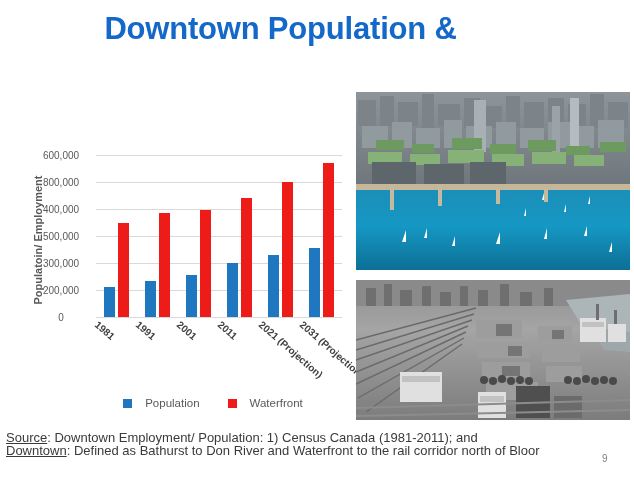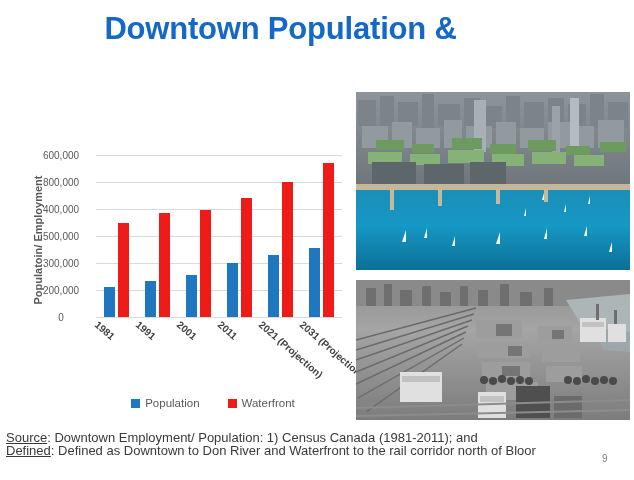--- a/index.html
+++ b/index.html
@@ -132,21 +132,21 @@
     top: 259px;
     width: 290px;
     display: flex;
     justify-content: center;
     gap: 28px;
     align-items: center;
   }
   .legend-item {
     display: flex;
     align-items: center;
-    gap: 5px;
+    gap: 13px;
     font-size: 11.5px;
     color: #595959;
   }
   .swatch {
     width: 9px;
     height: 9px;
     display: inline-block;
   }
 
   
@@ -464,17 +464,17 @@
         <path d="M0,136 L274,130"></path>
     </g>
   </svg>
 </div>
 
 <div id="footer">
   <div>
     <span class="u">Source</span><span>: Downtown Employment/ Population: 1) Census Canada (1981-2011); and</span>
   </div>
   <div>
-    <span class="u">Defined</span><span>:  Defined as Downtown to Don River and Waterfront to the rail corridor north of Bloor</span>
+    <span class="u">Downtown</span><span>:  Defined as Bathurst to Don River and Waterfront to the rail corridor north of Bloor</span>
   </div>
 </div>
 
 <div id="slide-number">9</div>
 
 </body></html>

